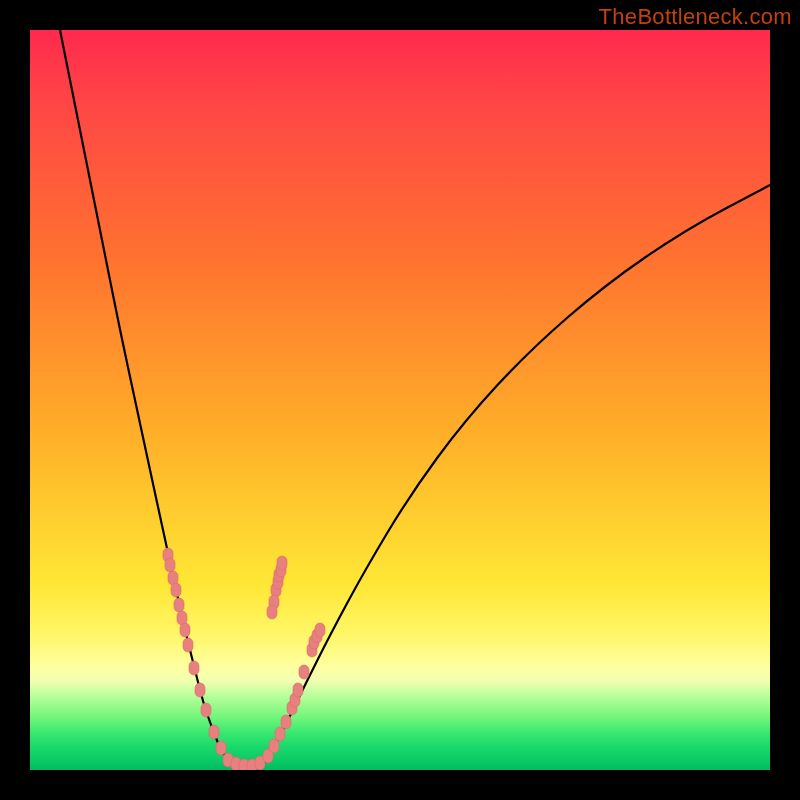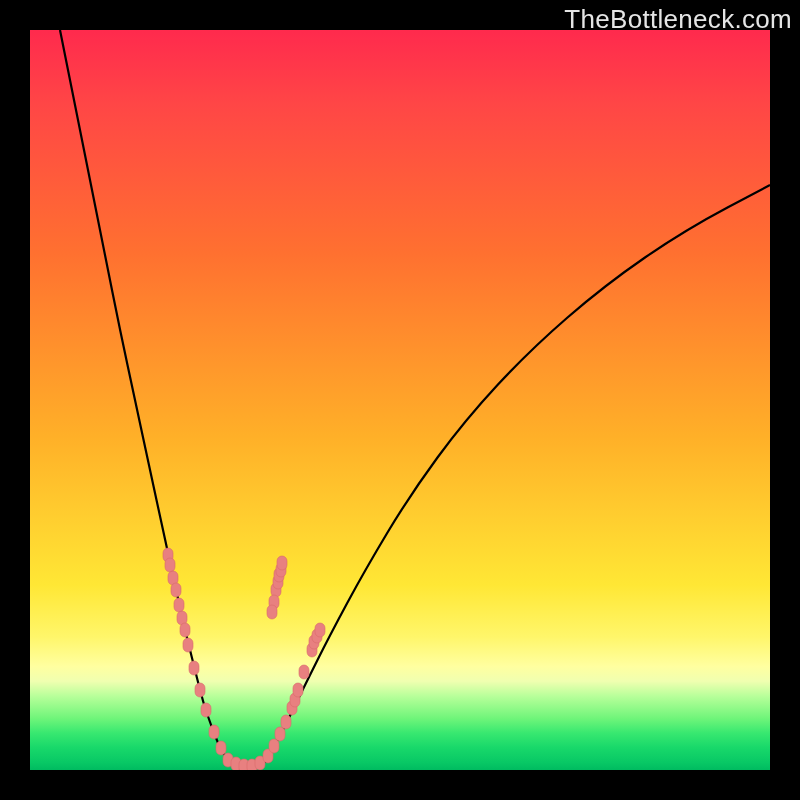--- a/index.html
+++ b/index.html
@@ -41,22 +41,22 @@
       #38e870 95%,
       #18d86a 97%,
       #08c865 99%,
       #00bb60 100%
     );
   }
   .watermark {
     position: absolute;
     top: 4px;
     right: 8px;
-    color: #e5e5e5;
-    font-size: 26px;
+    color: #c2410c;
+    font-size: 22px;
     font-weight: 500;
     letter-spacing: 0.3px;
     user-select: none;
   }
   svg.curves {
     position: absolute;
     left: 0;
     top: 0;
     width: 740px;
     height: 740px;

